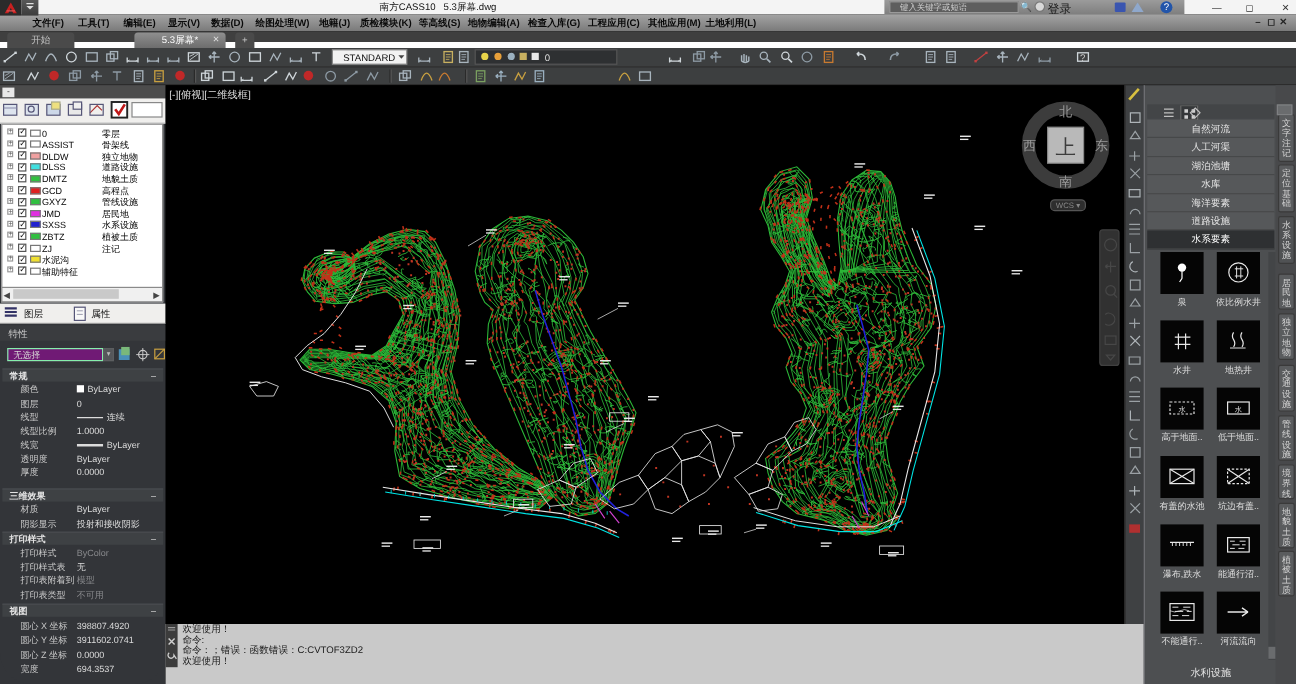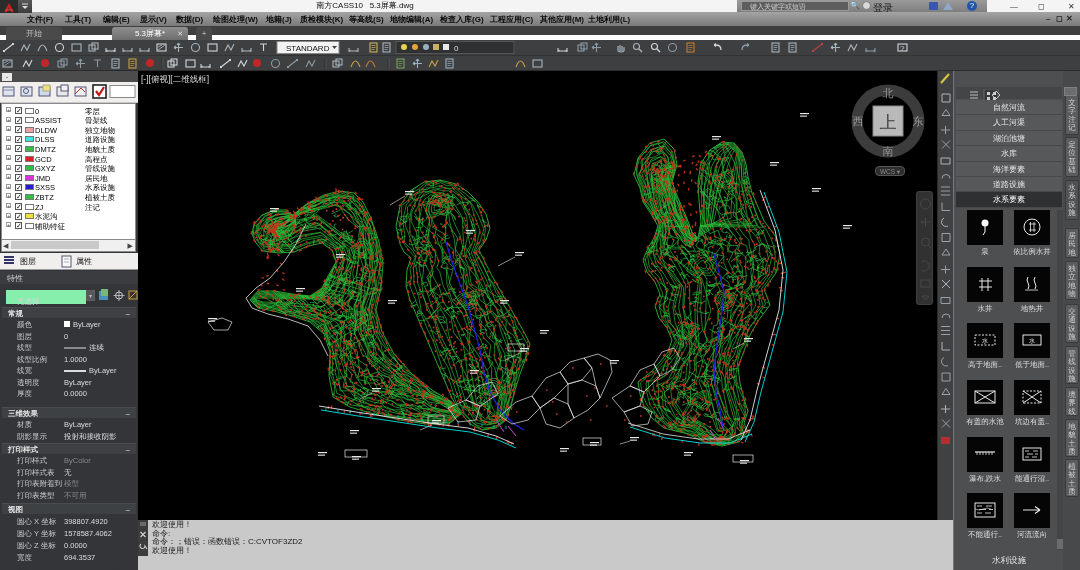--- a/index.html
+++ b/index.html
@@ -475,21 +475,21 @@
  <svg width="138" height="17">
   <path d="M4 4 h10 M4 7 h10 M4 10 h10" stroke="#336" stroke-width="1.8"></path>
   <rect x="62" y="3" width="9" height="11" fill="#f8f8f8" stroke="#557"></rect>
   <path d="M64 6 h5 M64 9 h5" stroke="#99a" stroke-width="0.8"></path>
  </svg>
  <span style="position:absolute;left:20px;top:3px">图层</span>
  <span style="position:absolute;left:76px;top:3px">属性</span>
 </div>
 <div class="abs" id="props">
  <div class="abs" style="left:0;top:0;width:138px;height:13px;background:#3a3c3f;color:#cfcfcf;padding:2px 0 0 7px;font-size:8px">特性</div>
- <div class="abs" style="left:6px;top:19px;width:80px;height:11px;background:#701a75;border:7px solid #86efac;color:#d6d6d6;font-size:7.5px;line-height:9px;padding-left:4px">无选择</div>
+ <div class="abs" style="left:6px;top:19px;width:80px;height:11px;background:#701a75;border:1px solid #86efac;color:#d6d6d6;font-size:7.5px;line-height:9px;padding-left:4px">无选择</div>
  <div class="abs" style="left:86px;top:19px;width:9px;height:11px;background:#55575a;border:1px solid #5c5e60;color:#bbb;font-size:6px;line-height:10px;text-align:center">▾</div>
  <svg class="abs" style="left:98px;top:18px" width="40" height="13">
   <rect x="1" y="2" width="9" height="9" fill="#4a90b8"></rect>
         <rect x="3" y="0" width="7" height="7" fill="#7ab87a"></rect>
   <circle cx="21" cy="6.5" r="3.5" fill="none" stroke="#c9c9c9" stroke-width="1"></circle>
         <path d="M21 1 V12 M15.5 6.5 H26.5" stroke="#c9c9c9" stroke-width="0.8"></path>
   <rect x="31" y="2" width="8" height="8" fill="none" stroke="#c9a040" stroke-width="1"></rect>
         <path d="M31 10 l8 -8" stroke="#c9a040"></path>
  </svg>
  <div class="phead" style="top:36px"><b>常规</b><span style="position:absolute;right:6px;top:0">–</span></div>
@@ -551,21 +551,21 @@
         <span class="k">打印表类型</span>
         <span class="vd">不可用</span>
       </div>
       <div class="phead" style="top:232px"><b>视图</b><span style="position:absolute;right:6px;top:0">–</span></div>
       <div class="prow" style="top:245px">
         <span class="k">圆心 X 坐标</span>
         <span class="v">398807.4920</span>
       </div>
       <div class="prow" style="top:257px">
         <span class="k">圆心 Y 坐标</span>
-        <span class="v">1578587.4062</span>
+        <span class="v">3911602.0741</span>
       </div>
       <div class="prow" style="top:269px">
         <span class="k">圆心 Z 坐标</span>
         <span class="v">0.0000</span>
       </div>
       <div class="prow" style="top:281px">
         <span class="k">宽度</span>
         <span class="v">694.3537</span>
       </div>
 </div>

